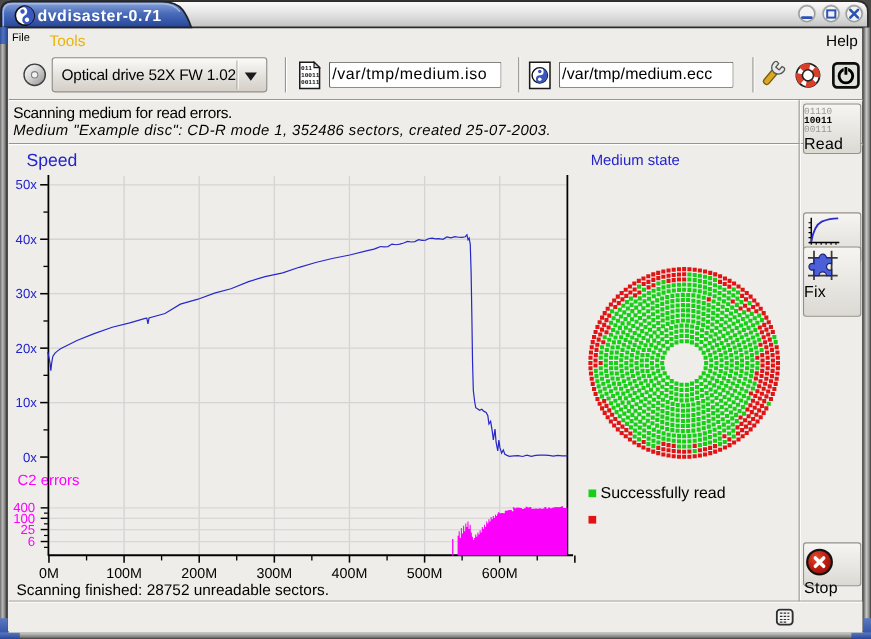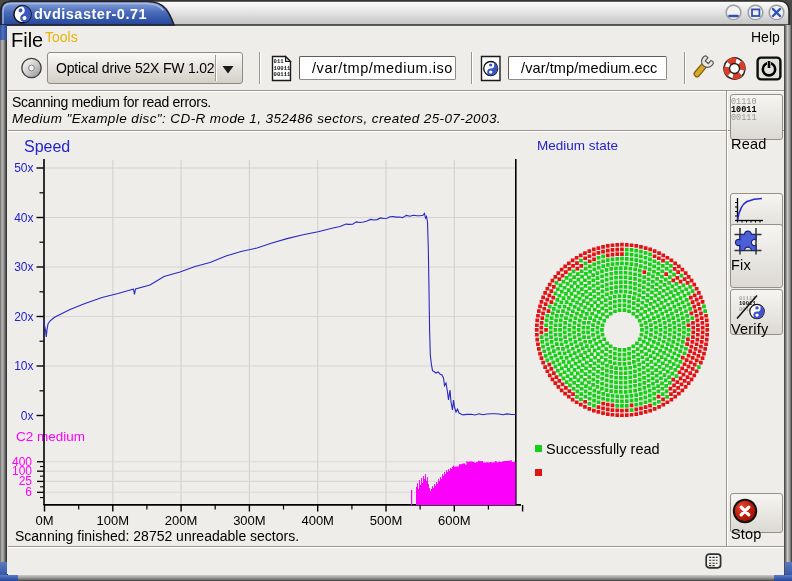--- a/index.html
+++ b/index.html
@@ -3,21 +3,21 @@
 *{margin:0;padding:0;box-sizing:border-box}
 html,body{width:792px;height:581px;overflow:hidden;background:#3b3b39;font-family:"Liberation Sans",sans-serif}
 #win{position:absolute;left:0;top:0;width:792px;height:581px}
 .abs{position:absolute}
 .blab{font:12px "Liberation Sans",sans-serif;fill:#2323cd}
 .mlab{font:12px "Liberation Sans",sans-serif;fill:#f0f}
 .xlab{font:13px "Liberation Sans",sans-serif;fill:#000}
 .sep-v{position:absolute;width:2px;border-left:1px solid #9a968f;border-right:1px solid #fff}
 .sep-h{position:absolute;height:2px;border-top:1px solid #9a968f;border-bottom:1px solid #fff}
 .btn{position:absolute;background:linear-gradient(#fbfaf8,#e2dfd9 60%,#d4d0c8);border:1px solid #8f8b84;border-radius:3px}
-.entry{position:absolute;background:#fff;border:1px solid #8f8b84;border-top-color:#5f5b55;border-left-color:#5f5b55;border-radius:2px;font-size:14.5px;color:#000;padding-left:12px;display:flex;align-items:center;letter-spacing:0.55px}
+.entry{position:absolute;background:#fff;border:1px solid #8f8b84;border-top-color:#5f5b55;border-left-color:#5f5b55;border-radius:2px;font-size:14.5px;color:#000;padding-left:2px;display:flex;align-items:center;letter-spacing:0.55px}
 .sbtn{position:absolute;left:730px;width:53px;background:linear-gradient(#f6f5f2,#e8e6e1 55%,#dcd9d3);border:1px solid #989era;border:1px solid #95918a;border-radius:3px;color:#000}
 .sbtn .lab{font-size:14.5px;letter-spacing:.2px}
 </style></head><body>
 <div id="win">
 
 <div class="abs" style="left:0;top:0;width:792px;height:581px;background:#494946"></div>
 
 <div class="abs" style="left:7px;top:25px;width:777px;height:550px;background:#eeedea"></div>
 
 <svg class="abs" style="left:0;top:0" width="792" height="26" viewBox="0 0 792 26">
@@ -61,21 +61,21 @@
 <div class="abs" style="left:0;top:25px;width:7px;height:550px;background:linear-gradient(90deg,#6a6a68,#b9b9b7 30%,#8a8a88 60%,#3a3a38 88%)"></div>
 <div class="abs" style="left:0;top:25px;width:7px;height:15px;background:linear-gradient(90deg,#2e4d9e,#5272bd 40%,#24459a)"></div>
 <div class="abs" style="left:784px;top:25px;width:8px;height:550px;background:linear-gradient(90deg,#3a3a38,#c9c9c7 45%,#8e8e8c 75%,#323230)"></div>
 <div class="abs" style="left:0;top:574px;width:792px;height:1px;background:#2c2c2a"></div>
     <div class="abs" style="left:0;top:575px;width:792px;height:6px;background:linear-gradient(#cfcfcd,#7e7e7c 70%,#3a3a38)"></div>
 <div class="abs" style="left:0;top:562px;width:7px;height:19px;background:linear-gradient(#5c7ac2,#24459a)"></div>
 <div class="abs" style="left:0;top:575px;width:18px;height:6px;background:linear-gradient(#5c7ac2,#24459a)"></div>
 <div class="abs" style="left:785px;top:562px;width:7px;height:19px;background:linear-gradient(#5c7ac2,#24459a)"></div>
 <div class="abs" style="left:774px;top:575px;width:18px;height:6px;background:linear-gradient(#5c7ac2,#24459a)"></div>
 
-<div class="abs" style="left:11px;top:29px;font-size:20px;color:#000">File</div>
+<div class="abs" style="left:11px;top:29px;font-size:10px;color:#000">File</div>
 <div class="abs" style="left:45px;top:29px;font-size:14px;color:#eab308">Tools</div>
 <div class="abs" style="left:751px;top:29px;font-size:14px;color:#000">Help</div>
 
 <svg class="abs" style="left:21px;top:57px" width="22" height="22" viewBox="0 0 22 22">
 <defs>
         <linearGradient id="cdg" x1="0" y1="0" x2="1" y2="1">
 <stop offset="0" stop-color="#ffffff"></stop>
           <stop offset="0.45" stop-color="#d5d5d5"></stop>
           <stop offset="1" stop-color="#8e8e8e"></stop>
         </linearGradient>
@@ -142,21 +142,21 @@
 </svg>
 
 <div class="sep-h" style="left:8px;top:90px;width:776px"></div>
 
 <div class="abs" style="left:12px;top:94px;font-size:14px;color:#000;letter-spacing:-0.3px">Scanning medium for read errors.</div>
 <div class="abs" style="left:12px;top:111px;font-size:13.5px;font-style:italic;color:#000;letter-spacing:0.4px">Medium "Example disc": CD-R mode 1, 352486 sectors, created 25-07-2003.</div>
 <div class="sep-h" style="left:8px;top:130px;width:776px"></div>
 
 <div class="abs" style="left:24px;top:138px;font-size:16px;color:#2323cd">Speed</div>
 <div class="abs" style="left:537px;top:138px;font-size:13.5px;color:#2323cd">Medium state</div>
-<div class="abs" style="left:16px;top:429px;font-size:13.5px;color:#f0f">C2 medium</div>
+<div class="abs" style="left:16px;top:429px;font-size:13.5px;color:#f0f">C2 errors</div>
 
 <svg class="abs" style="left:0;top:0" width="792" height="560" viewBox="0 0 792 560">
 <line x1="112.8" y1="160" x2="112.8" y2="504" stroke="#d4d4d4" stroke-width="1.2"></line>
       <line x1="181.1" y1="160" x2="181.1" y2="504" stroke="#d4d4d4" stroke-width="1.2"></line>
       <line x1="249.4" y1="160" x2="249.4" y2="504" stroke="#d4d4d4" stroke-width="1.2"></line>
       <line x1="317.7" y1="160" x2="317.7" y2="504" stroke="#d4d4d4" stroke-width="1.2"></line>
       <line x1="386.0" y1="160" x2="386.0" y2="504" stroke="#d4d4d4" stroke-width="1.2"></line>
       <line x1="454.3" y1="160" x2="454.3" y2="504" stroke="#d4d4d4" stroke-width="1.2"></line>
 <line x1="36.5" y1="415.5" x2="43.5" y2="415.5" stroke="#000" stroke-width="1.4"></line>
       <text x="33.5" y="419.7" text-anchor="end" class="blab">0x</text>
@@ -229,21 +229,21 @@
 <path d="M622,330 l14,1 l0,3 l-14,-1 z" fill="#eeedea"></path>
 </svg>
 
 <div class="abs" style="left:535px;top:445px;width:7px;height:7px;background:#17cf17"></div>
 <div class="abs" style="left:546px;top:441px;font-size:14.5px;color:#000">Successfully read</div>
 <div class="abs" style="left:535px;top:469px;width:7px;height:7px;background:#e01414"></div>
 
 <div class="sep-v" style="left:726px;top:91px;height:456px"></div>
 <div class="sbtn" style="top:94px;height:46px">
 <div style="font-family:'Liberation Mono',monospace;font-size:8.5px;line-height:8px;color:#999;margin-top:3px">01110<br><b style="color:#000">10011</b><br>00111</div>
-<div class="lab" style="margin-top:14px">Read</div>
+<div class="lab" style="margin-top:1px">Read</div>
 </div>
 <div class="sbtn" style="top:193px;height:46px">
 <svg width="34" height="26" style="margin-top:3px" viewBox="0 0 34 26">
 <line x1="6.5" y1="1" x2="6.5" y2="23.5" stroke="#000" stroke-width="1.3"></line>
 <line x1="4.5" y1="23.5" x2="32" y2="23.5" stroke="#000" stroke-width="1.3"></line>
 <path d="M4,23.5 h2.5 M4,19 h2.5 M4,14.5 h2.5 M4,10 h2.5 M4,5.5 h2.5" stroke="#000" stroke-width="1.1"></path>
 <path d="M6.5,23.5 v2 M11,23.5 v2 M15.5,23.5 v2 M20,23.5 v2 M24.5,23.5 v2 M29,23.5 v2" stroke="#000" stroke-width="1.1"></path>
 <path d="M6.5,23 Q9,8 16,4.5 Q23,1.5 31,1.5" fill="none" stroke="#2a2ad0" stroke-width="1.6"></path>
 </svg>
 <div class="lab" style="margin-top:-2px">Scan</div>
@@ -252,37 +252,20 @@
 <svg width="34" height="30" style="margin-top:1px" viewBox="0 0 34 30">
 <g stroke="#3c3c3c" stroke-width="1.6">
 <line x1="9" y1="2" x2="9" y2="28.5"></line>
           <line x1="25" y1="2" x2="25" y2="28.5"></line>
 <line x1="3.5" y1="8.5" x2="30.5" y2="8.5"></line>
           <line x1="3.5" y1="24.5" x2="30.5" y2="24.5"></line>
 </g>
 <path d="M9,8.5 L13.6,8.5 A3.1,3.1 0 1 1 20.4,8.5 L25,8.5 L25,13.8 A3.1,3.1 0 1 0 25,19.2 L25,24.5 L20.4,24.5 A3.1,3.1 0 1 0 13.6,24.5 L9,24.5 L9,19.2 A3.1,3.1 0 1 1 9,13.8 Z" fill="#4a5fd8" stroke="#1c2470" stroke-width="1.1" transform="translate(0,0)"></path>
 </svg>
 <div class="lab" style="margin-top:-3px">Fix</div>
-</div>
-<div class="sbtn" style="top:289px;height:46px">
-<svg width="36" height="28" style="margin-top:2px" viewBox="0 0 36 28">
-<g font-family="Liberation Mono,monospace" font-size="5.6" font-weight="bold">
-<text x="8" y="7.5" fill="#a8a8a8">01110</text>
-<text x="8" y="13" fill="#111">10011</text>
-<text x="8" y="18.5" fill="#a8a8a8">00111</text>
-</g>
-<line x1="6" y1="26.5" x2="26" y2="3.5" stroke="#111" stroke-width="1.5"></line>
-<g transform="translate(26,19.5)">
-<circle r="7.2" fill="#fff" stroke="#101010" stroke-width="1.2"></circle>
-<path d="M0,-7.2 A7.2,7.2 0 0 1 0,7.2 A3.6,3.6 0 0 1 0,0 A3.6,3.6 0 0 0 0,-7.2 Z" fill="#4052cb"></path>
-<circle cx="0" cy="-3.6" r="1.7" fill="#4052cb"></circle>
-<circle cx="0" cy="3.6" r="1.7" fill="#fff"></circle>
-</g>
-</svg>
-<div class="lab" style="margin-top:-3px">Verify</div>
 </div>
 <div class="sbtn" style="top:493px;height:40px">
 <svg width="28" height="28" style="margin-top:3px" viewBox="0 0 28 28">
 <defs>
           <radialGradient id="stg" cx="0.35" cy="0.3" r="0.9">
 <stop offset="0" stop-color="#e24a35"></stop>
             <stop offset="0.5" stop-color="#c01d10"></stop>
             <stop offset="1" stop-color="#8e0f06"></stop>
           </radialGradient>
         </defs>

